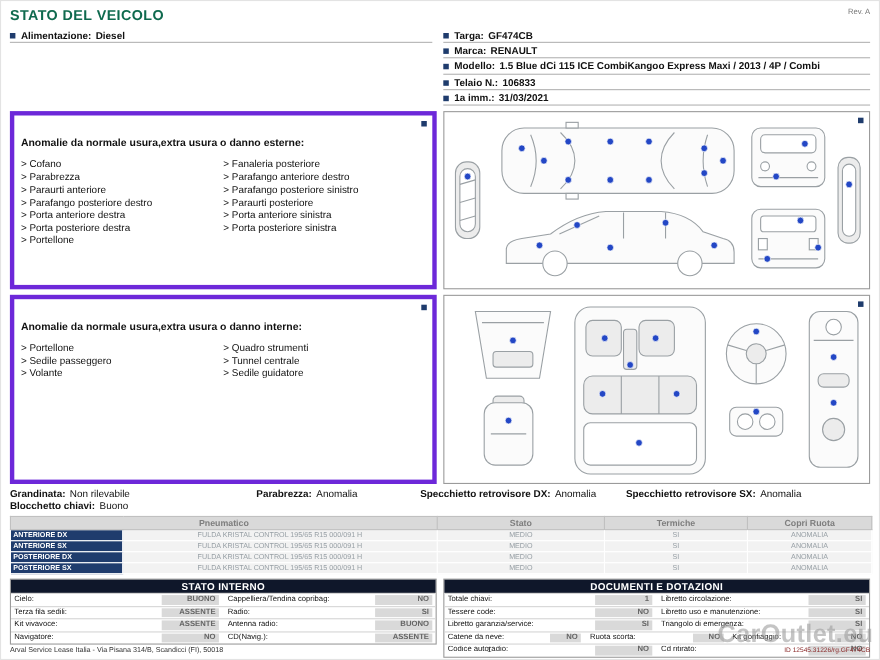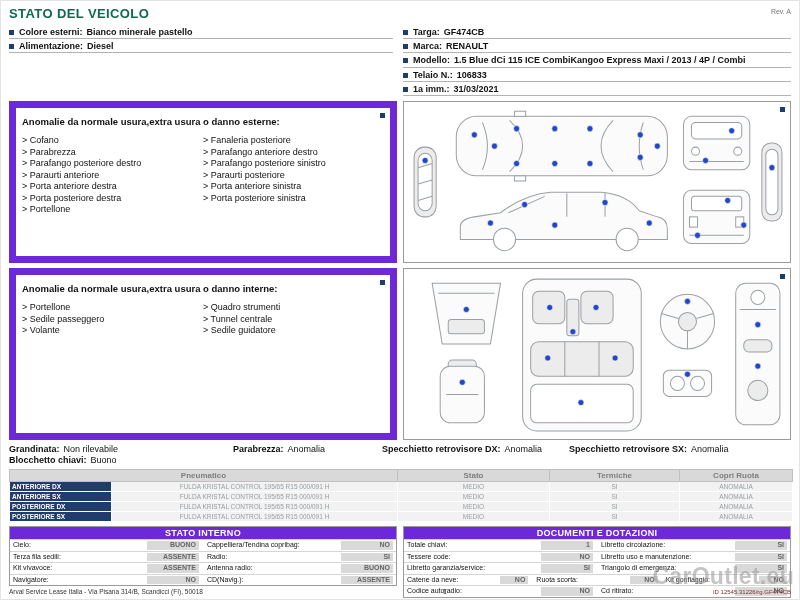--- a/index.html
+++ b/index.html
@@ -16,21 +16,21 @@
   .icol { display:flex; flex-direction:column; }
   .irow { display:flex; align-items:baseline; border-bottom:1px solid #b3b3b3; padding:2px 0 1px; font-size:9px; line-height:10px; }
   .sq { width:5px; height:5px; background:#1f3c6d; display:inline-block; flex:none; margin-right:5px; align-self:center; }
   .lbl { font-weight:bold; white-space:nowrap; }
   .val { font-weight:bold; margin-left:4px; }
 
   
   .panel { display:grid; grid-template-columns:388px 1fr; column-gap:6px; margin-top:5px; }
   .panel.ext { height:162px; }
   .panel.intr { height:172px; }
-  .listbox { border:7px solid #6d28d9; padding:8px 6px; position:relative; height:100%; }
+  .listbox { border:4px solid #6d28d9; padding:20px 6px; position:relative; height:100%; }
   .diagbox { border:1px solid #9b9b9b; position:relative; height:100%; background:#fff; }
   .diagbox svg { width:100%; height:100%; display:block; }
   .ptitle { font-size:9.5px; font-weight:bold; padding-right:12px; }
   .corner-sq { position:absolute; top:5px; right:5px; width:5px; height:5px; background:#1f3c6d; }
   .items { display:flex; margin-top:8px;justify-content:center; }
   .ic { width:50%; }
   .item { font-size:9px; line-height:11.5px; white-space:nowrap; }
   .item::before { content:"> "; }
 
   
@@ -50,21 +50,21 @@
   
   .tyres { width:784px; border-collapse:collapse; margin-top:3px; table-layout:fixed; }
   .tyres th { background:#d9d9d9; color:#7e7e7e; font-size:8px; font-weight:bold; border:1px solid #c0c0c0; padding:1px 0; text-align:center;margin-left:20px; }
   .tyres td { font-size:6.5px; padding:1px 2px; border:1px solid #fff; text-align:center; }
   .tyres td.pos { background:#1f3c6d; color:#fff; font-weight:bold; text-align:left; }
   .tyres td.desc, .tyres td.cv { color:#98a0a6; background:#f2f2f2; }
 
   
   .bottom { display:grid; grid-template-columns:388px 1fr; column-gap:6px; margin-top:4px; }
   .btable { border:1px solid #9b9b9b; align-self:start; }
-  .bhead { background:#6d28d9; color:#fff; font-weight:bold; font-size:9px; text-align:center; padding:1px 0; letter-spacing:.3px; }
+  .bhead { background:#0f172a; color:#fff; font-weight:bold; font-size:9px; text-align:center; padding:1px 0; letter-spacing:.3px; }
   .brow { display:flex; align-items:center; border-top:1px solid #d5d5d5; padding:1px 3px; font-size:7px; line-height:8.5px; }
   .blbl { flex:1; white-space:nowrap; overflow:hidden; }
   .blbl.l2 { margin-left:8px; }
   .chip { background:#d9d9d9; color:#666; font-weight:bold; min-width:52px; text-align:right; padding:0 3px; margin-left:2px; }
   .chip.sm { min-width:28px; }
 
   
   .footer { position:absolute; left:8px; right:8px; bottom:4px; display:flex; align-items:baseline; font-size:6.5px; color:#333; }
   .fcompany { width:340px; }
   .fpage { flex:1; text-align:center; font-size:7px; }
@@ -78,25 +78,20 @@
 
   <div class="hdr">
     <span class="title">STATO DEL VEICOLO</span>
     <span class="rev">Rev. A</span>
   </div>
 
   <div class="info">
     <div class="icol">
       <div class="irow">
           <span class="sq"></span>
-          <span class="lbl">Colore esterni:</span>
-          <span class="val">Bianco minerale pastello</span>
-        </div>
-      <div class="irow">
-          <span class="sq"></span>
           <span class="lbl">Alimentazione:</span>
           <span class="val">Diesel</span>
         </div>
     </div>
     <div class="icol">
       <div class="irow">
           <span class="sq"></span>
           <span class="lbl">Targa:</span>
           <span class="val">GF474CB</span>
         </div>
@@ -124,22 +119,22 @@
   </div>
 
   <div class="panel ext">
     <div class="listbox">
       <div class="ptitle">Anomalie da normale usura,extra usura o danno esterne:</div>
       <span class="corner-sq"></span>
       <div class="items">
         <div class="ic">
           <div class="item">Cofano</div>
           <div class="item">Parabrezza</div>
+          <div class="item">Paraurti anteriore</div>
           <div class="item">Parafango posteriore destro</div>
-          <div class="item">Paraurti anteriore</div>
           <div class="item">Porta anteriore destra</div>
           <div class="item">Porta posteriore destra</div>
           <div class="item">Portellone</div>
         </div>
         <div class="ic">
           <div class="item">Fanaleria posteriore</div>
           <div class="item">Parafango anteriore destro</div>
           <div class="item">Parafango posteriore sinistro</div>
           <div class="item">Paraurti posteriore</div>
           <div class="item">Porta anteriore sinistra</div>

